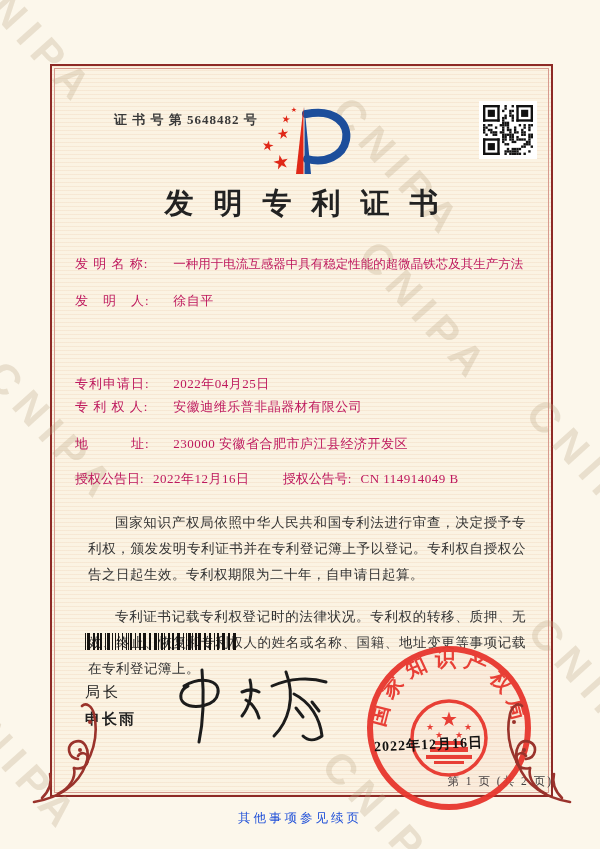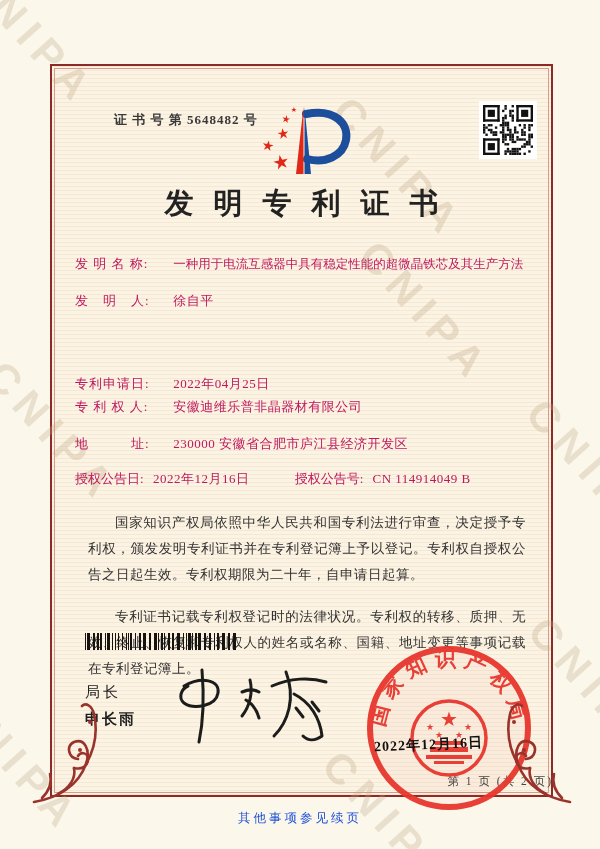--- a/index.html
+++ b/index.html
@@ -28,21 +28,21 @@
   .certno{left:78px; top:111px; font-size:13px; letter-spacing:1px; color:#3a3a3a; font-weight:600;margin-left:36px;}
   .logo{left:247px; top:104px; width:110px; height:78px;}
   .qr{left:479px; top:101px; width:58px; height:58px; background:#fff;
       display:flex; align-items:center; justify-content:center;}
   .title{left:50px; top:184px; width:503px; text-align:center;
       font-size:29px; font-weight:bold; letter-spacing:20px; text-indent:20px; color:#222;}
   .row{left:75px; white-space:nowrap; font-size:13px; font-weight:400; color:#be185d;}
   .flabel{display:inline-block; min-width:95px; letter-spacing:1px;}
   .fvalue{letter-spacing:0.5px;}
   .long .fvalue{font-size:12.5px; letter-spacing:0;}
-  .pair2{margin-left:42px;}
+  .pair2{margin-left:30px;}
   .bodytext{left:72px; top:494px; width:470px; font-size:13.5px; line-height:26px;
       color:#333; letter-spacing:0.5px; text-align:justify;}
   .bodytext p{margin:16px; text-indent:2em;}
   .barcode{left:85px; top:633px; width:153px; height:17px;}
   .director-title{left:85px; top:683px; font-family:"Liberation Sans","DejaVu Sans",sans-serif;
       font-size:15px; font-weight:normal; letter-spacing:3px; color:#222;}
   .director-name{left:85px; top:710px; font-family:Liberation Mono, monospace;
       font-size:15px; font-weight:bold; letter-spacing:2px; color:#222;}
   .signature{left:168px; top:656px; width:175px; height:95px;}
   .seal{left:364px; top:643px; width:170px; height:170px; z-index:4; opacity:0.95;}

